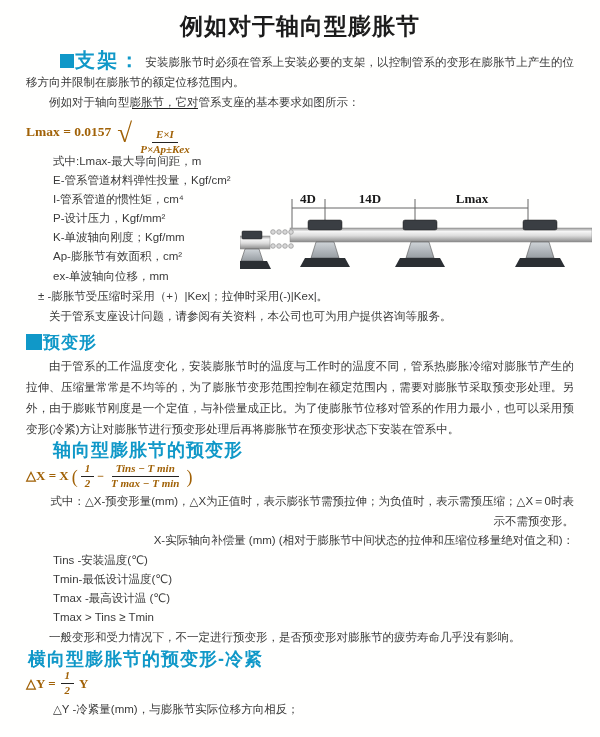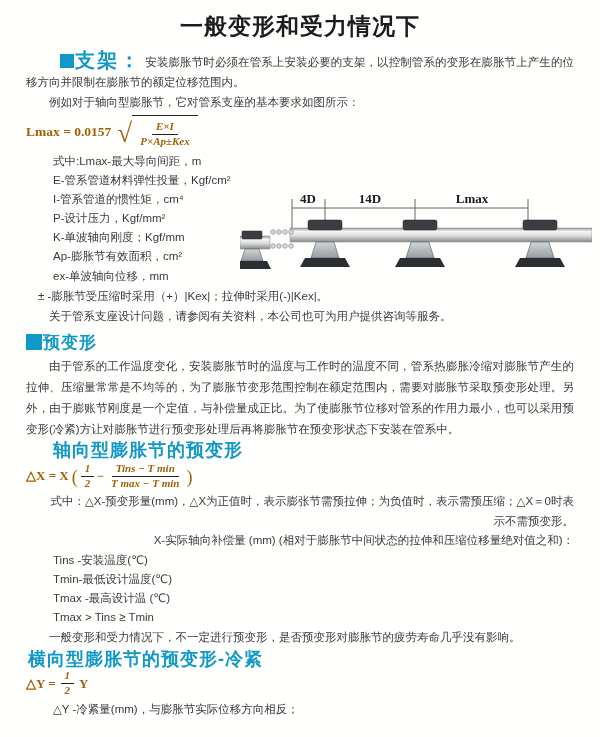--- a/index.html
+++ b/index.html
@@ -30,21 +30,21 @@
   .ml-md{margin-left:27px;}
 
   
   .formula{
     display:flex;justify-content:flex-start;align-items:center;
     font-family:"Liberation Serif",serif;font-weight:bold;color:#a16207;
   }
   .formula.lmax{margin:4px 0 2px;height:32px;}
   .f-lhs{font-size:13.5px;margin-right:6px;}
   .sqrt-sign{font-size:27px;font-weight:normal;line-height:1;transform:translateY(1px);}
-  .sqrt-body{border-top:1.5px solid #222;padding:0 4px 0;}
+  .sqrt-body{border-top:1.5px solid #222;padding:15px 4px 0;}
   .frac{
     display:inline-flex;flex-direction:column;align-items:center;
     font-family:"Liberation Serif",serif;font-style:italic;font-size:11px;line-height:1.25;
   }
   .frac .num{border-bottom:1px solid #222;padding:0 4px;}
   .frac .den{padding:0 4px;}
   .formula.dx{margin:2px 0;height:28px;gap:3px;}
   .formula.dy{margin:2px 0;height:26px;gap:5px;}
   .f-pre{font-size:13px;font-style:normal;}
   .paren{font-size:18px;font-weight:normal;transform:scaleY(1.1);}
@@ -68,21 +68,21 @@
   h3.axial{margin-left:27px;}
   h3.lateral{margin-left:2px;margin-top:2px;}
   .lh195{line-height:19.5px;text-align:right;}
   .t-line{font-size:11.5px;line-height:19px;margin-left:27px;}
 </style>
 </head>
 <body>
 
 <div class="page">
 
-  <h1 class="title">一般变形和受力情况下</h1>
+  <h1 class="title">例如对于轴向型膨胀节</h1>
 
   <p class="body-text p-first"><span class="marker first-indent"></span><span class="section-heading">支架：</span><span>安装膨胀节时必须在管系上安装必要的支架，以控制管系的变形在膨胀节上产生的位移方向并限制在膨胀节的额定位移范围内。</span></p>
 
   <p class="body-text indent">例如对于轴向型膨胀节，它对管系支座的基本要求如图所示：</p>
 
   <div class="formula lmax">
     <span class="f-lhs">Lmax = 0.0157</span>
     <span class="sqrt-sign">√</span>
     <span class="sqrt-body">
       <span class="frac">

